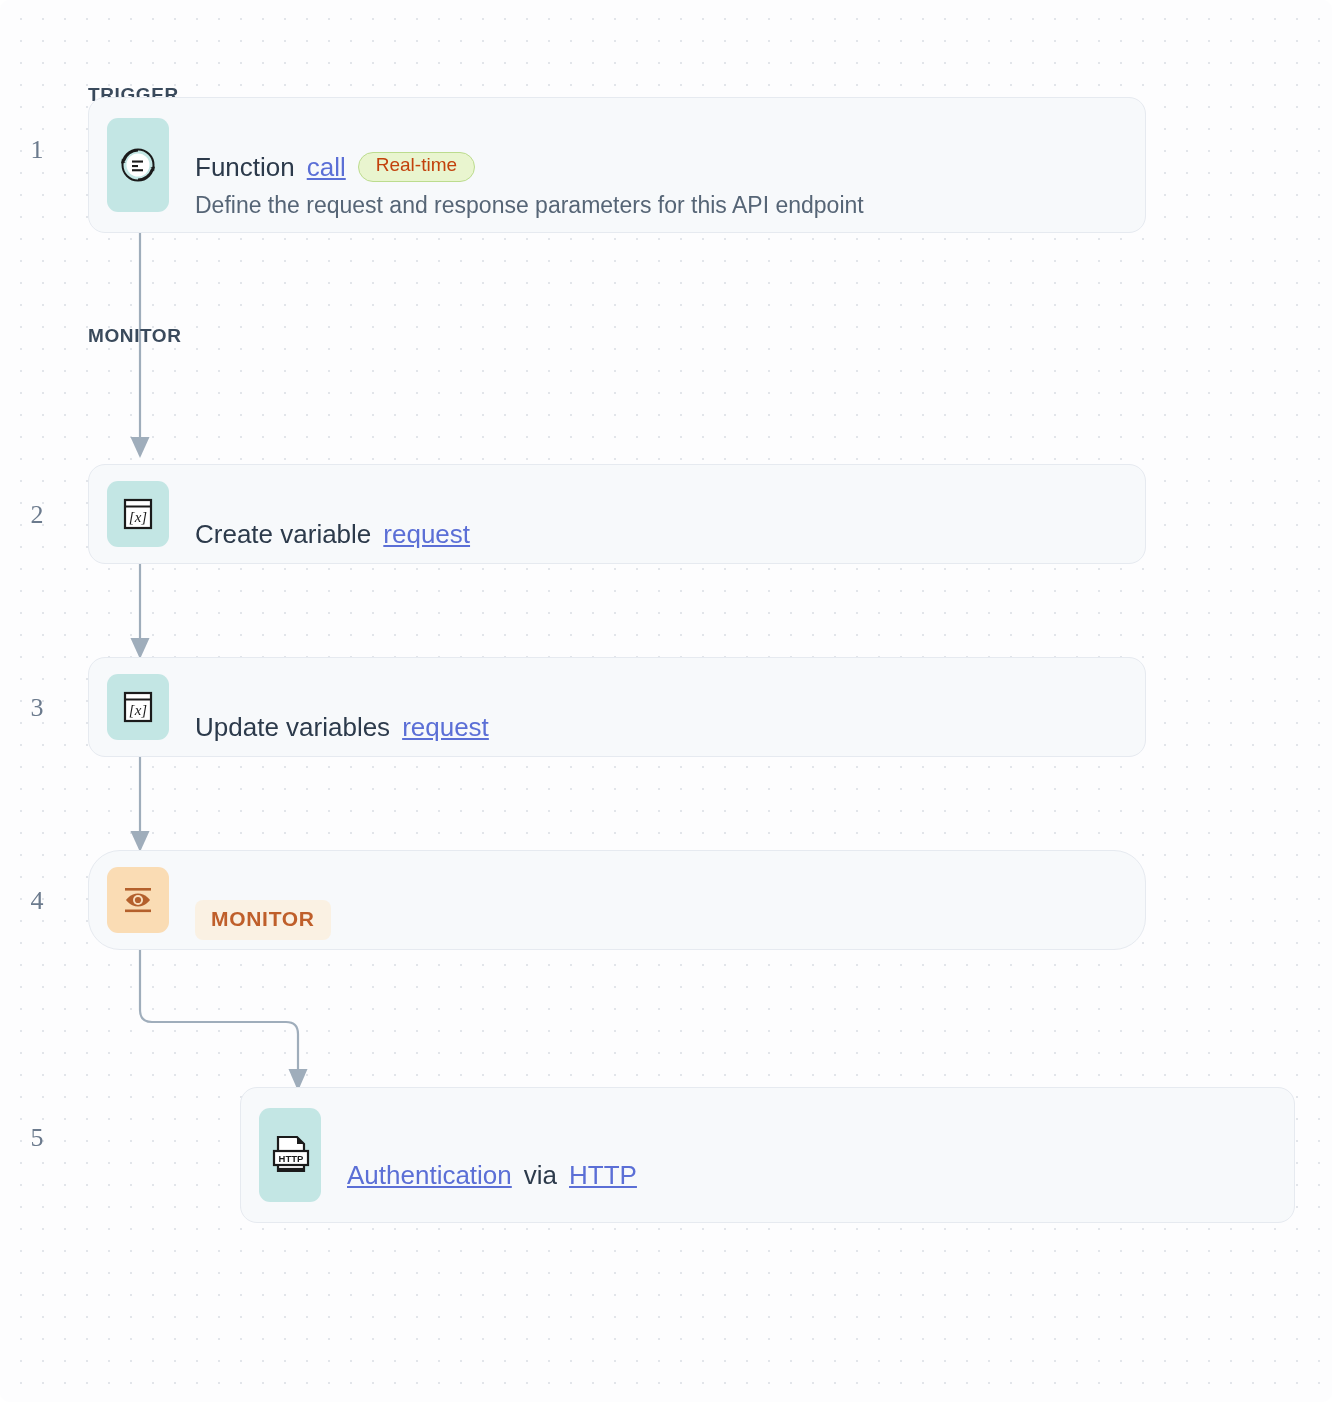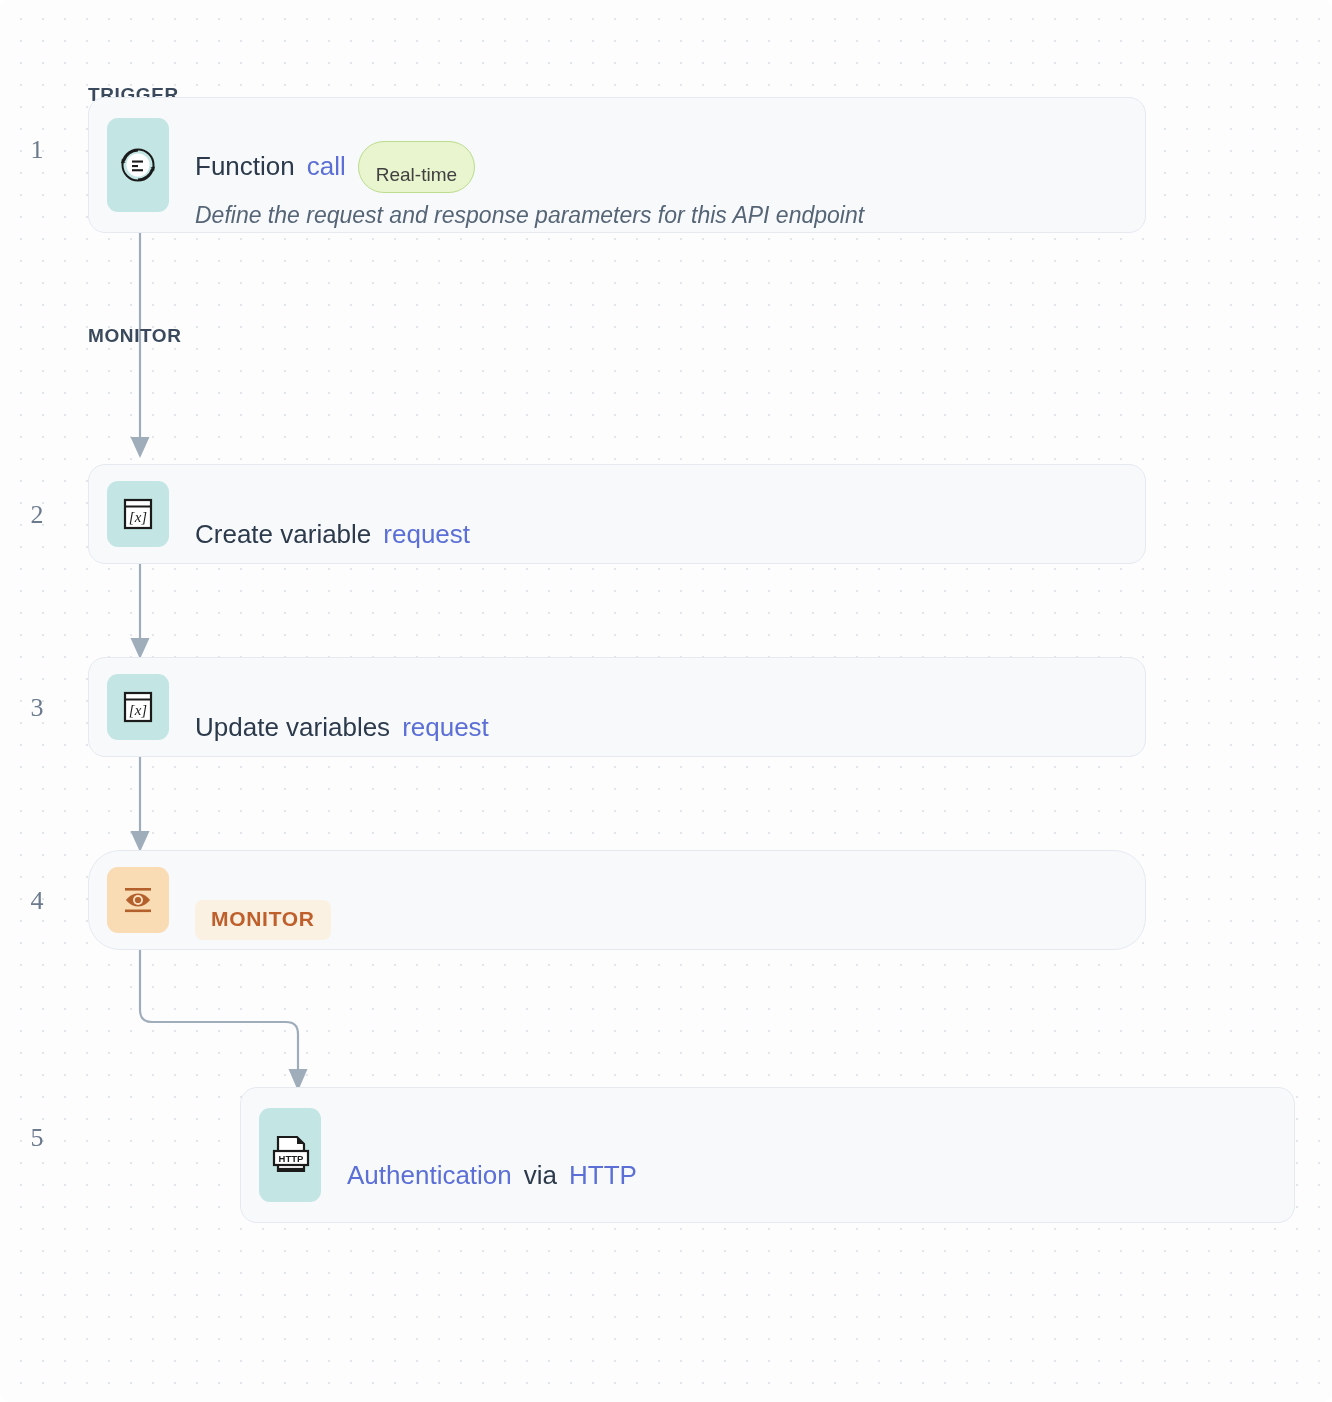--- a/index.html
+++ b/index.html
@@ -83,40 +83,39 @@
 
   .title-row {
     display: flex;
     align-items: center;
     gap: 12px;
     font-size: 26px;
     color: #2c3a4b;
     white-space: nowrap;
     margin-top: 40px;
   }
-  .title-row .accent { color: #5b6fd6; }
+  .title-row .accent { color: #5b6fd6; text-decoration: underline; }
   .title-row .plain { color: #2c3a4b; }
 
   .subtitle {
     font-size: 23px;
-    font-style: italic;
     color: #566576;
     white-space: nowrap;
   }
 
   
   .badge-realtime {
     display: inline-block;
-    padding: 23px 17px 6px 17px;
+    padding: 2px 17px 6px 17px;
     font-size: 19px;
     font-style: normal;
     border-radius: 999px;
     background: #e9f5cf;
     border: 1.5px solid #bcdc8e;
-    color: #404040;
+    color: #c2410c;
     line-height: 1.1;
   }
   .badge-monitor {
     display: inline-block;
     padding: 8px 16px 9px 16px;
     font-size: 21px;
     font-weight: bold;
     letter-spacing: 0.7px;
     border-radius: 8px;
     background: #faf1e3;

